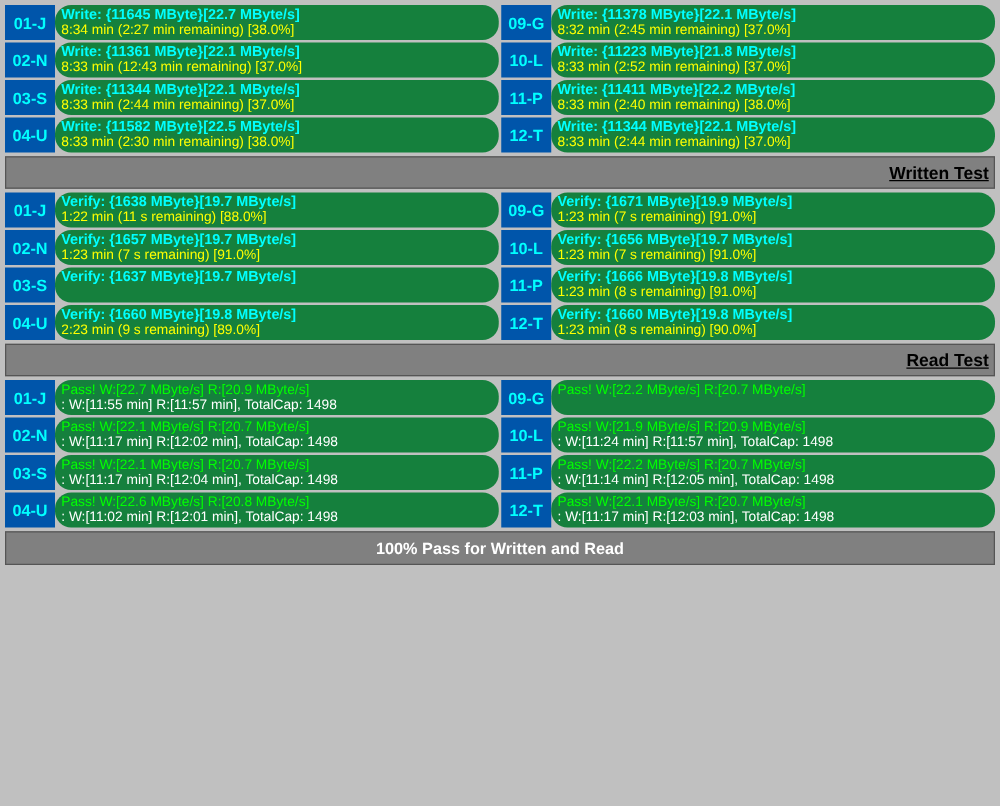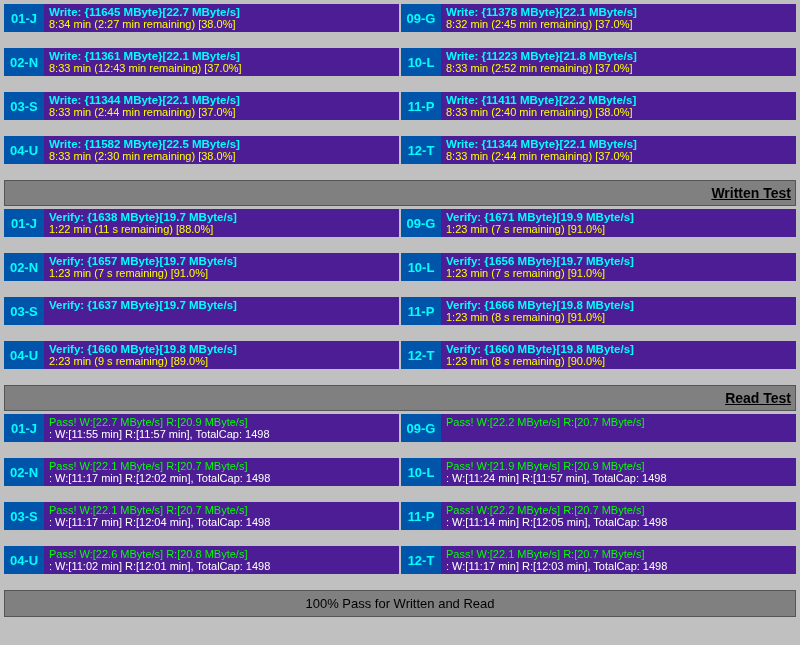--- a/index.html
+++ b/index.html
@@ -22,51 +22,52 @@
       font-weight: bold;
       font-size: 14px;
       padding: 4px 4px;
       margin: 3px 0;
       border: 1px solid #555;
       text-decoration: underline;
     }
     .bottom-bar {
       text-align: center;
       background: #808080;
-      color: #000000;
-      font-weight: normal;
+      color: #ffffff;
+      font-weight: bold;
       font-size: 13px;
       padding: 5px 0;
       margin-top: 3px;
       border: 1px solid #555;
     }
     .full-row {
       display: flex;
       gap: 2px;
-      margin-bottom: 16px;
+      margin-bottom: 2px;
     }
     .half {
       flex: 1;
       display: flex;
     }
     .drive-id {
       background: #0055aa;
       color: #00ffff;
       font-weight: bold;
       font-size: 13px;
       display: flex;
       align-items: center;
       justify-content: center;
       min-width: 40px;
       padding: 2px 4px;
     }
     .data-block {
-      background: #4c1d95;
+      background: #15803d;
       flex: 1;
       padding: 2px 5px;
+      border-radius: 13px;
     }
     .line1 {
       color: #00ffff;
       font-weight: bold;
       font-size: 11.5px;
     }
     .line2 {
       color: #ffff00;
       font-size: 11px;
     }

